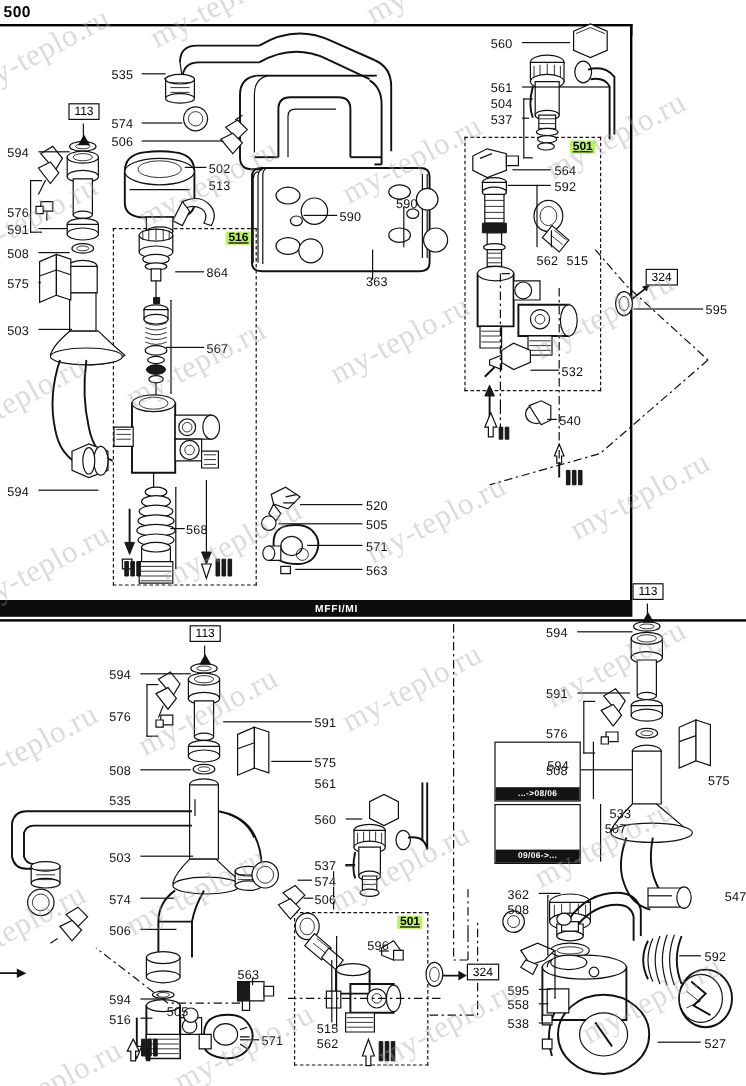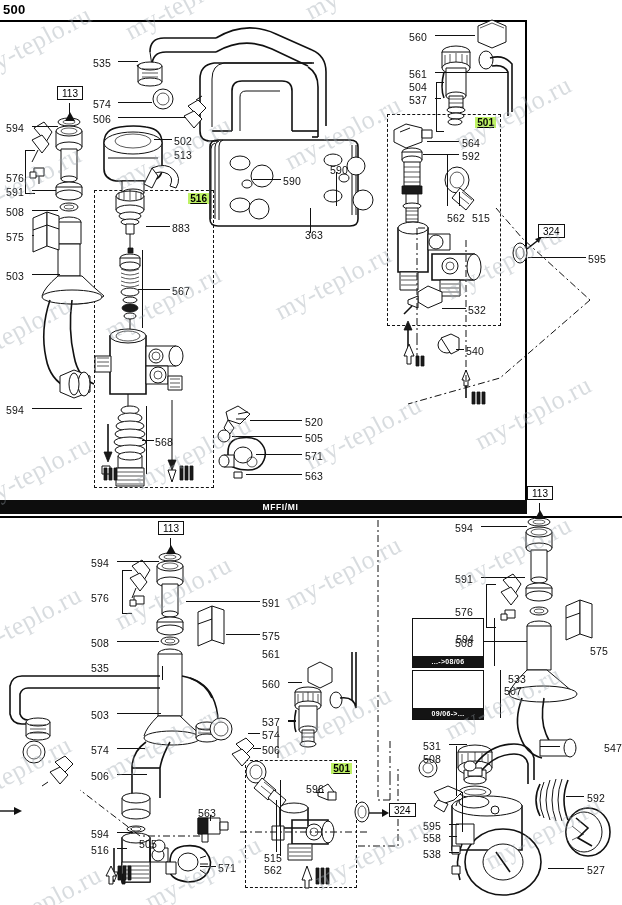--- a/index.html
+++ b/index.html
@@ -816,21 +816,21 @@
       <div class="num" style="left: 93px; top: 113px;">506</div>
       <div class="num" style="left: 6px; top: 122px;">594</div>
       <div class="num" style="left: 6px; top: 172px;">576</div>
       <div class="num" style="left: 6px; top: 186px;">591</div>
       <div class="num" style="left: 6px; top: 206px;">508</div>
       <div class="num" style="left: 6px; top: 231px;">575</div>
       <div class="num" style="left: 6px; top: 270px;">503</div>
       <div class="num" style="left: 6px; top: 404px;">594</div>
       <div class="num" style="left: 174px; top: 135px;">502</div>
       <div class="num" style="left: 174px; top: 149px;">513</div>
-      <div class="num" style="left: 172px; top: 222px;">883</div>
+      <div class="num" style="left: 172px; top: 222px;">864</div>
       <div class="num" style="left: 172px; top: 285px;">567</div>
       <div class="num" style="left: 155px; top: 436px;">568</div>
       <div class="num" style="left: 305px; top: 229px;">363</div>
       <div class="num" style="left: 283px; top: 175px;">590</div>
       <div class="num" style="left: 330px; top: 164px;">590</div>
       <div class="num" style="left: 305px; top: 416px;">520</div>
       <div class="num" style="left: 305px; top: 432px;">505</div>
       <div class="num" style="left: 305px; top: 450px;">571</div>
       <div class="num" style="left: 305px; top: 470px;">563</div>
       <div class="num" style="left: 409px; top: 31px;">560</div>
@@ -867,21 +867,21 @@
       <div class="num" style="left: 218px; top: 862px;">571</div>
       <div class="num" style="left: 264px; top: 852px;">515</div>
       <div class="num" style="left: 264px; top: 864px;">562</div>
       <div class="num" style="left: 306px; top: 783px;">596</div>
       <div class="num" style="left: 455px; top: 522px;">594</div>
       <div class="num" style="left: 455px; top: 573px;">591</div>
       <div class="num" style="left: 455px; top: 606px;">576</div>
       <div class="num" style="left: 455px; top: 637px;">508</div>
       <div class="num" style="left: 590px; top: 645px;">575</div>
       <div class="num" style="left: 508px; top: 673px;">533</div>
-      <div class="num" style="left: 423px; top: 740px;">531</div>
+      <div class="num" style="left: 423px; top: 740px;">362</div>
       <div class="num" style="left: 423px; top: 753px;">508</div>
       <div class="num" style="left: 423px; top: 820px;">595</div>
       <div class="num" style="left: 423px; top: 832px;">558</div>
       <div class="num" style="left: 423px; top: 848px;">538</div>
       <div class="num" style="left: 560px; top: 742px; margin-left: 44px;">547</div>
       <div class="num" style="left: 587px; top: 792px;">592</div>
       <div class="num" style="left: 587px; top: 864px;">527</div>
     </div>
 
   <div class="banner" style="left:0;top:500px;width:527px;height:14px;">MFFI/MI</div>

